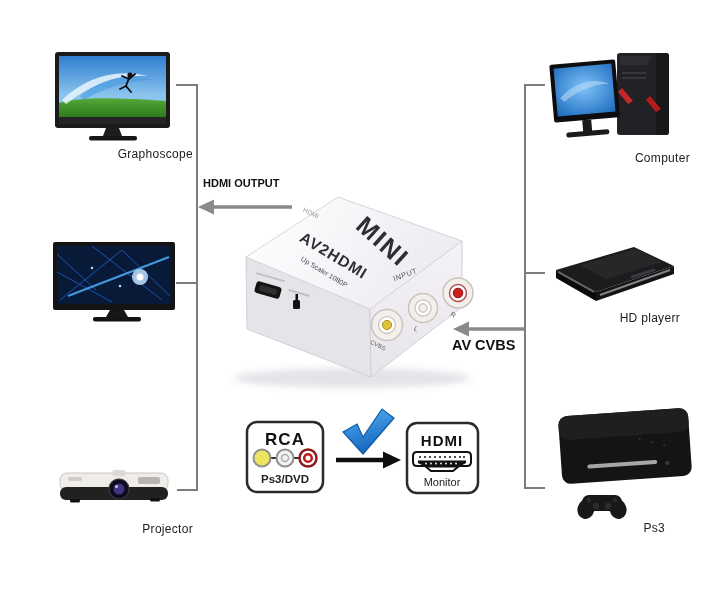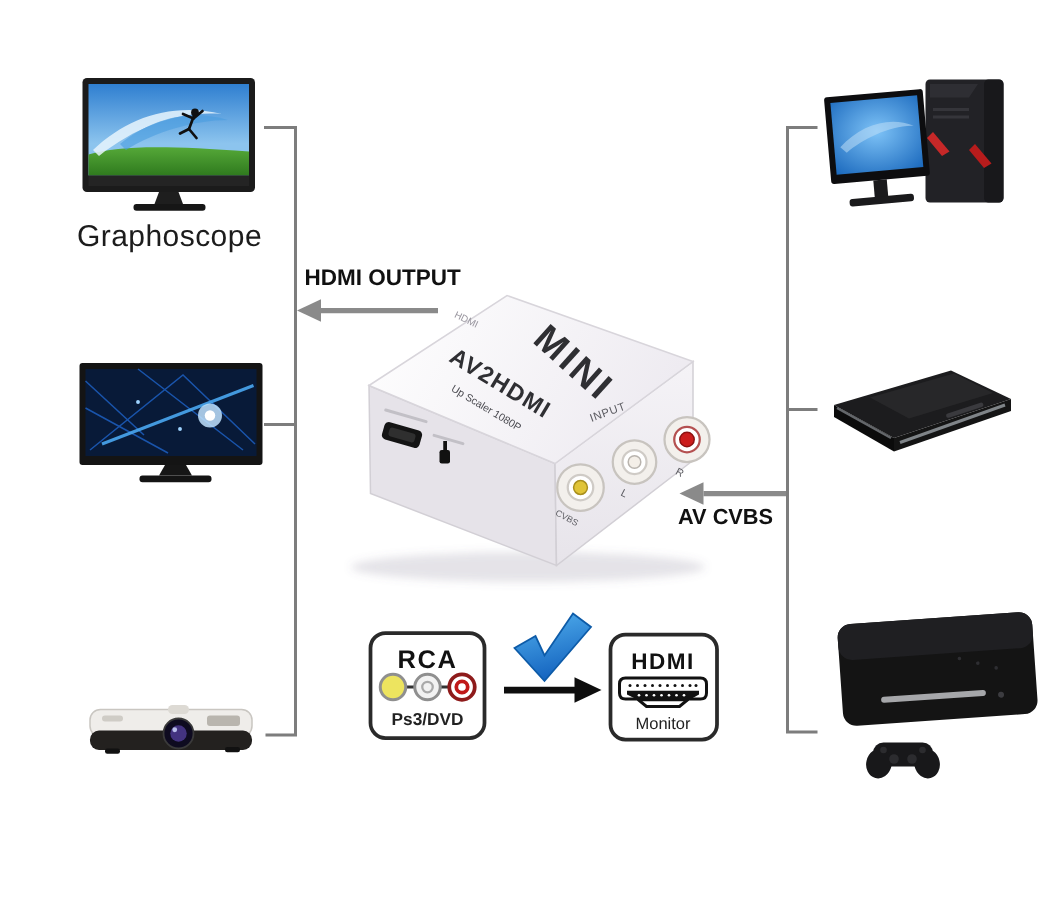--- a/index.html
+++ b/index.html
@@ -2,27 +2,27 @@
 <html><head>
 <meta charset="utf-8">
 <style>
   html,body{margin:0;padding:0;background:#ffffff;}
   .scene{
     position:relative;width:708px;height:605px;background:#ffffff;
     font-family:"Liberation Sans", sans-serif;overflow:hidden;
   }
   .scene svg{position:absolute;left:0;top:0;}
   .device-label{
-    position:absolute;text-align:center;font-size:20px;color:#1c1c1c;
+    position:absolute;text-align:right;font-size:12px;color:#1c1c1c;
     white-space:pre;letter-spacing:.3px;
   }
   .arrow-label{
     position:absolute;font-weight:bold;color:#111;white-space:pre;
   }
-  .lbl-hdmi-output{left:203px;top:177px;font-size:15px;}
+  .lbl-hdmi-output{left:203px;top:177px;font-size:11px;}
   .lbl-av-input{left:452px;top:337px;font-size:14.5px;}
   .lbl-graphoscope{left:33px;top:147px;width:160px;}
   .lbl-digitaltv{left:35px;top:329px;width:160px;}
   .lbl-projector{left:33px;top:522px;width:160px;}
   .lbl-computer{left:530px;top:151px;width:160px;}
   .lbl-hdplayer{left:520px;top:311px;width:160px;}
   .lbl-ps3{left:505px;top:521px;width:160px;}
   text{font-family:"Liberation Sans", sans-serif;}
 </style>
 </head>
@@ -278,15 +278,19 @@
         </g>
       </g>
       <text x="442" y="486" font-size="11" fill="#222" text-anchor="middle">Monitor</text>
     </g>
   </svg>
 
   <div class="arrow-label lbl-hdmi-output">HDMI OUTPUT</div>
   <div class="arrow-label lbl-av-input">AV CVBS</div>
 
   <div class="device-label lbl-graphoscope">Graphoscope</div>
-
+  <div class="device-label lbl-projector">Projector</div>
+
+  <div class="device-label lbl-computer">Computer</div>
+  <div class="device-label lbl-hdplayer">HD playerr</div>
+  <div class="device-label lbl-ps3">Ps3</div>
 
 </div>
 
 </body></html>

